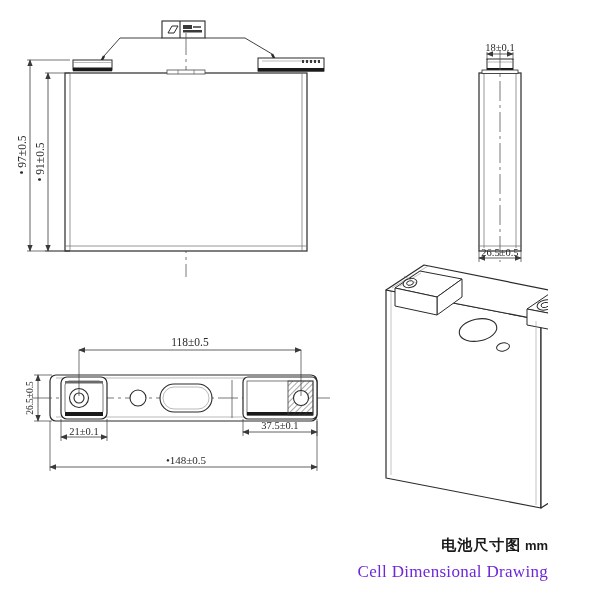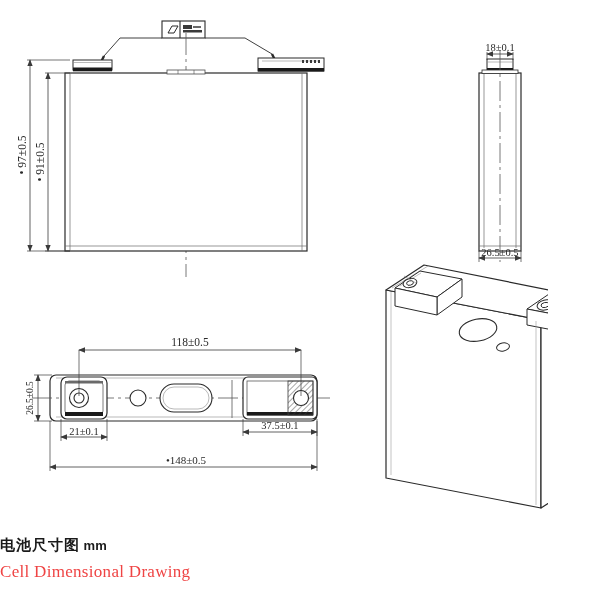--- a/index.html
+++ b/index.html
@@ -18,41 +18,41 @@
   #drawing-svg {
     position: absolute;
     left: 0;
     top: 0;
     width: 600px;
     height: 600px;
   }
   .cap {
     position: absolute;
     width: 100%;
-    text-align: left;
+    text-align: right;
     color: #1a1a1a;
   }
   #caption-cn {
     top: 536px;
     font-size: 15px;
     font-family: "DejaVu Sans", "Liberation Sans", sans-serif;
     font-weight: bold;
     letter-spacing: 1px;
   }
   #caption-cn .mm {
     font-size: 13px;
     font-family: "Liberation Sans", sans-serif;
     font-weight: bold;
     letter-spacing: 0;
   }
   #caption-en {
     top: 562px;
     font-size: 17px;
     font-family: "Liberation Serif", serif;
-    color: #ef4444;
+    color: #6d28d9;
     letter-spacing: 0.3px;
   }
   svg text {
     font-family: "Liberation Serif", "DejaVu Serif", serif;
     fill: #2a2a2a;
   }
 </style>
 </head>
 <body>
 

